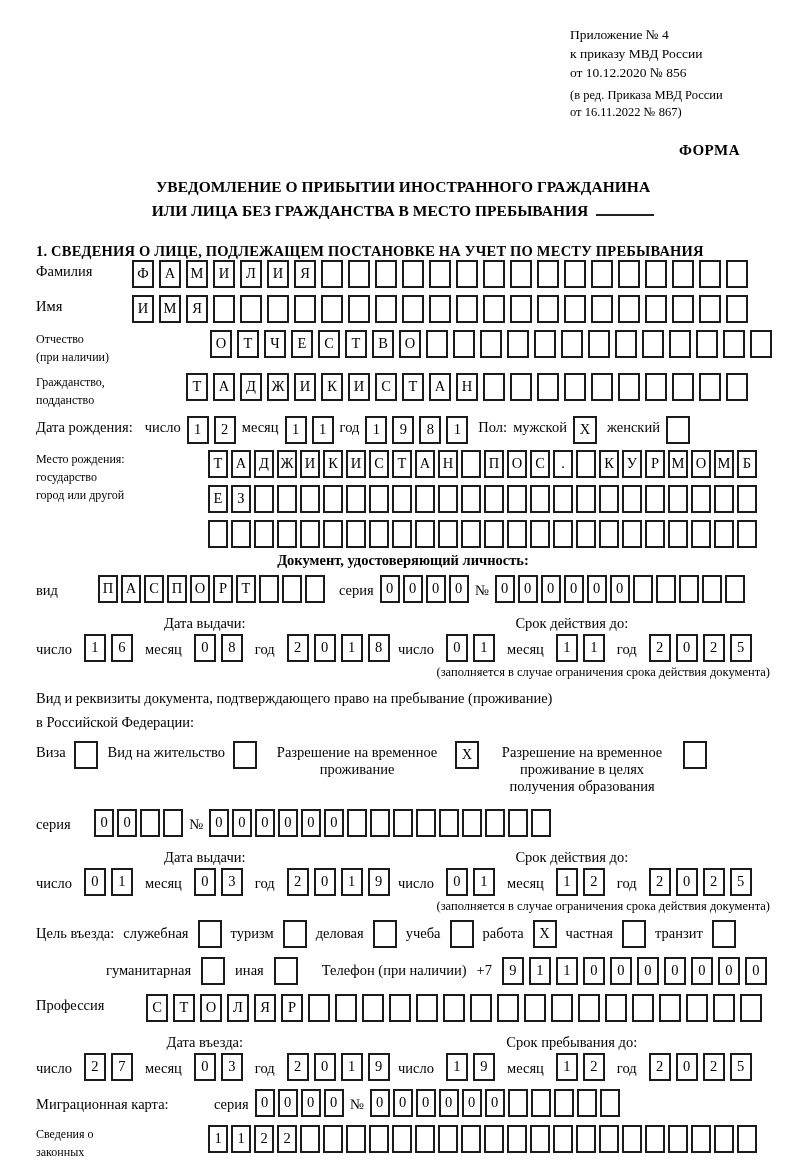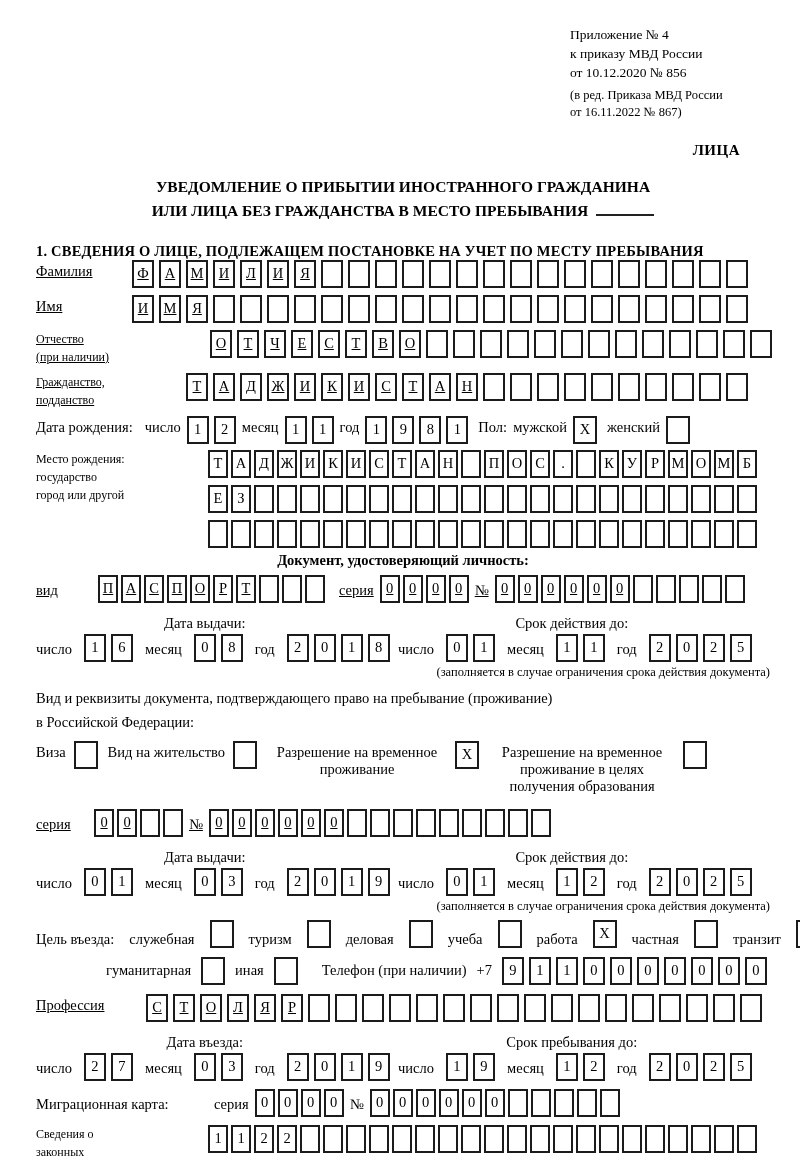--- a/index.html
+++ b/index.html
@@ -19,21 +19,21 @@
   
   .cells { display:inline-flex; gap:5px; vertical-align:middle; flex:0 0 auto; }
   .cell { width:18px; height:24px; border:2px solid #1b1b1b; display:inline-flex; align-items:center; justify-content:center;
           font-size:14.5px; font-family:"Liberation Serif", serif; flex:0 0 auto; background:#fff; }
   .cells.tight { gap:3px; }
   .cells.tight .cell { width:16px; }
 
   .checkbox { width:20px; height:24px; border:2px solid #1b1b1b; display:inline-flex; align-items:center; justify-content:center;
               font-size:14.5px; flex:0 0 auto; background:#fff; }
 
-  .field-row { display:flex; align-items:flex-start; margin-bottom:7px;text-decoration:underline; }
+  .field-row { display:flex; align-items:flex-start; margin-bottom:7px; }
   .field-label { font-size:14.5px; padding-top:3px; flex:0 0 auto; }
   .label-lines div { font-size:12px; line-height:1.5; }
 
   .row-surname .field-label { width:96px; }
   .row-name .field-label { width:96px; }
   .row-patronymic .label-col { width:174px; flex:0 0 auto; }
   .row-citizenship .label-col { width:150px; flex:0 0 auto; }
 
   .inline-label { font-size:14.5px; margin:0 6px; padding-top:3px; }
   .date-group { display:flex; align-items:flex-start; gap:6px; }
@@ -55,21 +55,21 @@
   .dates-note { text-align:right; font-size:12.5px; margin-top:3px; }
 
   .intro-text { font-size:14.5px; line-height:1.7; margin:4px 0 2px 0; }
 
   .permit-options { display:flex; align-items:flex-start; gap:10px; margin:6px 0 14px 0; }
   .opt { display:flex; align-items:flex-start; gap:8px; }
   .opt .opt-label { font-size:14.5px; padding-top:3px; }
   .opt .opt-label.wrap2 { max-width:180px; text-align:center; }
   .opt .opt-label.wrap3 { max-width:186px; text-align:center; }
 
-  .purpose-line { display:flex; align-items:flex-end; gap:15px; margin-bottom:9px; font-size:14.5px; flex-wrap:nowrap; }
+  .purpose-line { display:flex; align-items:center; gap:9px; margin-bottom:9px; font-size:14.5px; flex-wrap:nowrap; }
   .purpose-line .p-label { white-space:nowrap; }
   .purpose-line2 { display:flex; align-items:center; gap:10px; margin-bottom:9px; font-size:14.5px; padding-left:70px; }
 
   .row-profession .field-label { width:110px; }
 
   .mig-row { display:flex; align-items:center; margin:8px 0 8px 0; }
   .mig-row .field-label { width:172px; }
 
   .reps { display:flex; margin-top:2px; }
   .reps .label-col { width:172px; flex:0 0 auto; }
@@ -83,21 +83,21 @@
   <div class="meta-header">
     <div>Приложение № 4</div>
     <div>к приказу МВД России</div>
     <div>от 10.12.2020 № 856</div>
     <div class="amend">
       <div>(в ред. Приказа МВД России</div>
       <div>от 16.11.2022 № 867)</div>
     </div>
   </div>
 
-  <div class="form-label">ЛИЦА</div>
+  <div class="form-label">ФОРМА</div>
 
   <div class="doc-title">
     <div>УВЕДОМЛЕНИЕ О ПРИБЫТИИ ИНОСТРАННОГО ГРАЖДАНИНА</div>
     <div>
       <span>ИЛИ ЛИЦА БЕЗ ГРАЖДАНСТВА В МЕСТО ПРЕБЫВАНИЯ</span><span class="blank-line"></span>
     </div>
   </div>
 
   <div class="section-heading">1. СВЕДЕНИЯ О ЛИЦЕ, ПОДЛЕЖАЩЕМ ПОСТАНОВКЕ НА УЧЕТ ПО МЕСТУ ПРЕБЫВАНИЯ</div>
 

